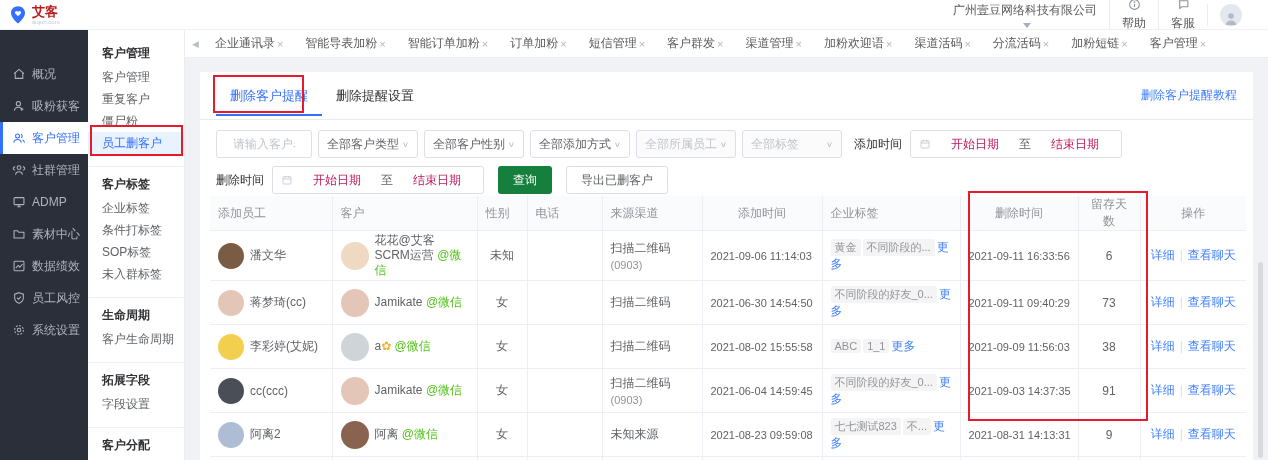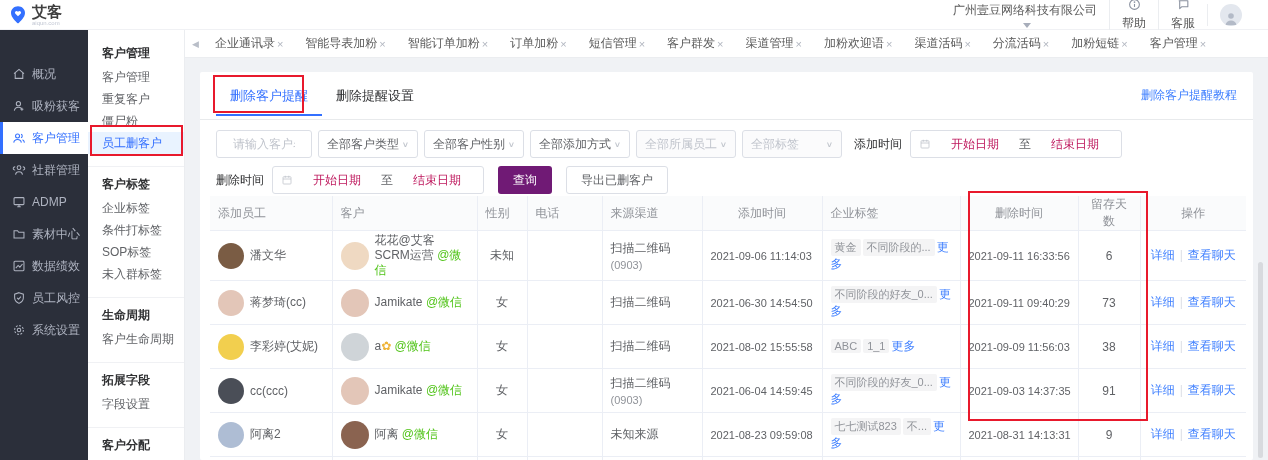--- a/index.html
+++ b/index.html
@@ -5,21 +5,21 @@
   * { margin:0; padding:0; box-sizing:border-box; }
   html,body { width:1268px; height:460px; overflow:hidden; background:#fff;
     font-family:"Liberation Sans","DejaVu Sans",sans-serif; font-size:12px; color:#606266; }
 
   
   .topbar { height:30px; display:flex; align-items:center; justify-content:space-between;
     padding:0 14px 0 8px; background:#fff; border-bottom:1px solid #f0f1f4; }
   .logo { display:flex; align-items:center; gap:4px; }
   .logo svg { width:20px; height:20px; }
   .logo-txt { display:flex; flex-direction:column; line-height:1; }
-  .logo-name { color:#404040; font-size:15px; font-weight:bold; }
+  .logo-name { color:#b91c1c; font-size:13px; font-weight:bold; }
   .logo-sub { color:#c3c8d4; font-size:6px; margin-top:1px; }
   .top-right { display:flex; align-items:center; color:#595959; font-size:12px; }
   .top-item { display:flex; align-items:center; gap:4px; padding:0 12px; cursor:pointer;flex-direction:column; }
   .top-item + .top-item { border-left:1px solid #ebedf0; }
   .caret { width:0; height:0; border-left:4px solid transparent; border-right:4px solid transparent;
     border-top:5px solid #a7adba; margin-left:4px; }
   .top-ic { width:13px; height:13px; stroke:#8a919f; fill:none; stroke-width:2; }
   .avatar-top { width:22px; height:22px; border-radius:50%; background:#e3e7ee;
     display:flex; align-items:flex-end; justify-content:center; overflow:hidden; }
   .avatar-top svg { width:16px; height:16px; fill:#b3bac7; }
@@ -66,21 +66,21 @@
   .select.disabled { color:#c0c4cc; background:#fbfbfc; }
   .select .chev { color:#c0c4cc; font-size:10px; transform:scaleY(.8); }
   .f-label { color:#303133; margin:0 2px 0 6px; white-space:nowrap; }
   .f-label.first { margin-left:0; }
   .daterange { width:212px; height:28px; border:1px solid #dcdfe6; border-radius:3px; display:flex;
     align-items:center; padding:0 8px; gap:6px; background:#fff; }
   .daterange .ph { color:#be185d; flex:1; text-align:center; }
   .daterange .to { color:#606266; }
   .cal { width:12px; height:12px; stroke:#c0c4cc; fill:none; stroke-width:1.6; flex-shrink:0; }
   .btn { height:28px; border-radius:3px; padding:0 14px; font-size:12px; cursor:pointer; border:1px solid transparent; }
-  .btn.primary { background:#701a75; color:#fff; margin-left:8px; }
+  .btn.primary { background:#15803d; color:#fff; margin-left:8px; }
   .btn.plain { background:#fff; color:#606266; border-color:#dcdfe6; margin-left:8px; }
 
   
   table { border-collapse:collapse; table-layout:fixed; margin:2px 10px 0 10px; width:1036px; }
   th { height:30px; font-weight:normal; color:#909399; background:#fafbfc; text-align:left; padding:0 8px;
     border-bottom:1px solid #ebeef5; border-right:1px solid #ebeef5; }
   th:last-child { border-right:none; }
   td { height:44px; padding:2px 8px; border-bottom:1px solid #ebeef5; border-right:1px solid #ebeef5;
     color:#606266; overflow:hidden; }
   td:last-child { border-right:none; }

